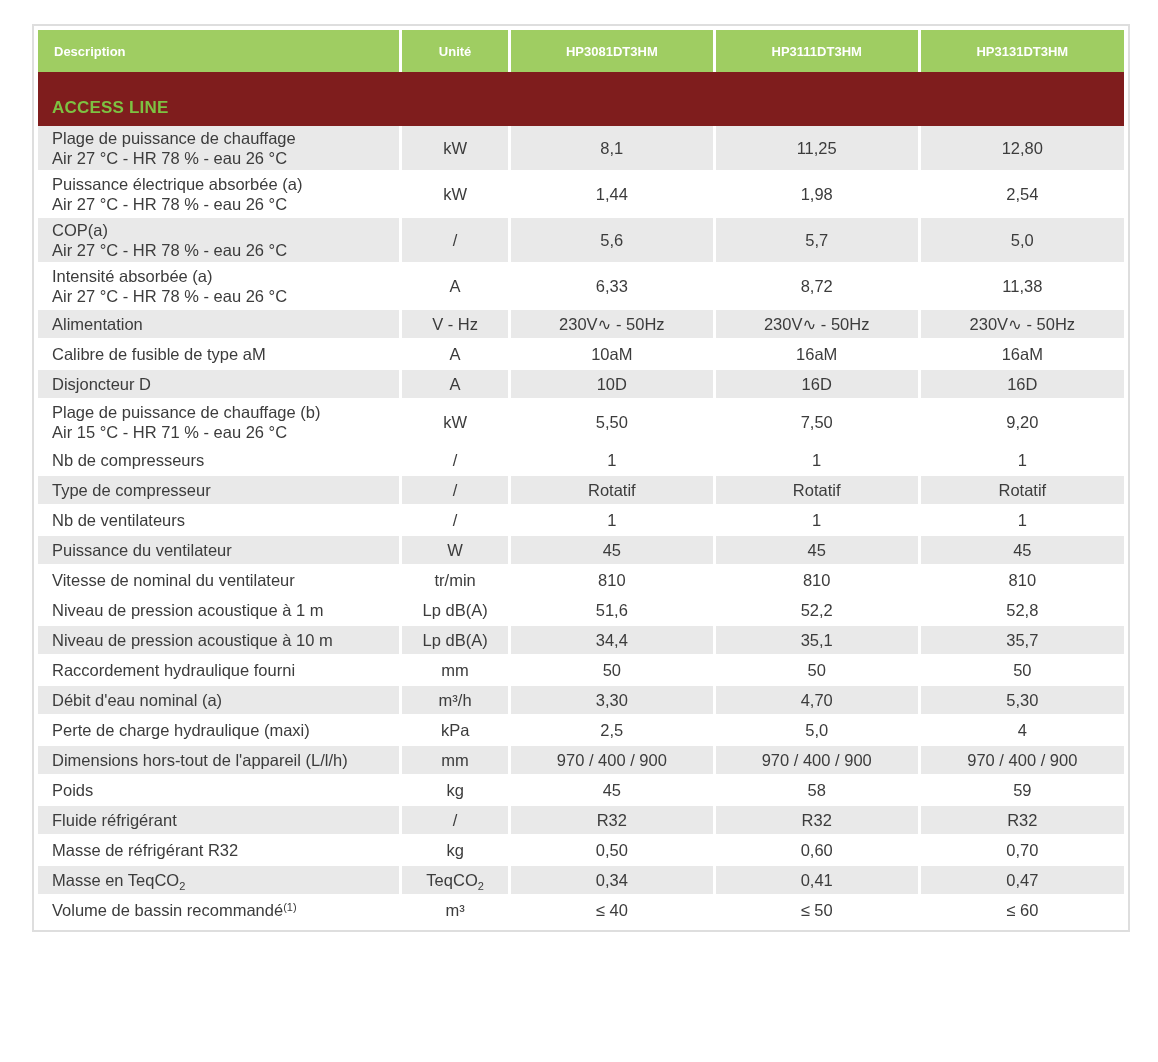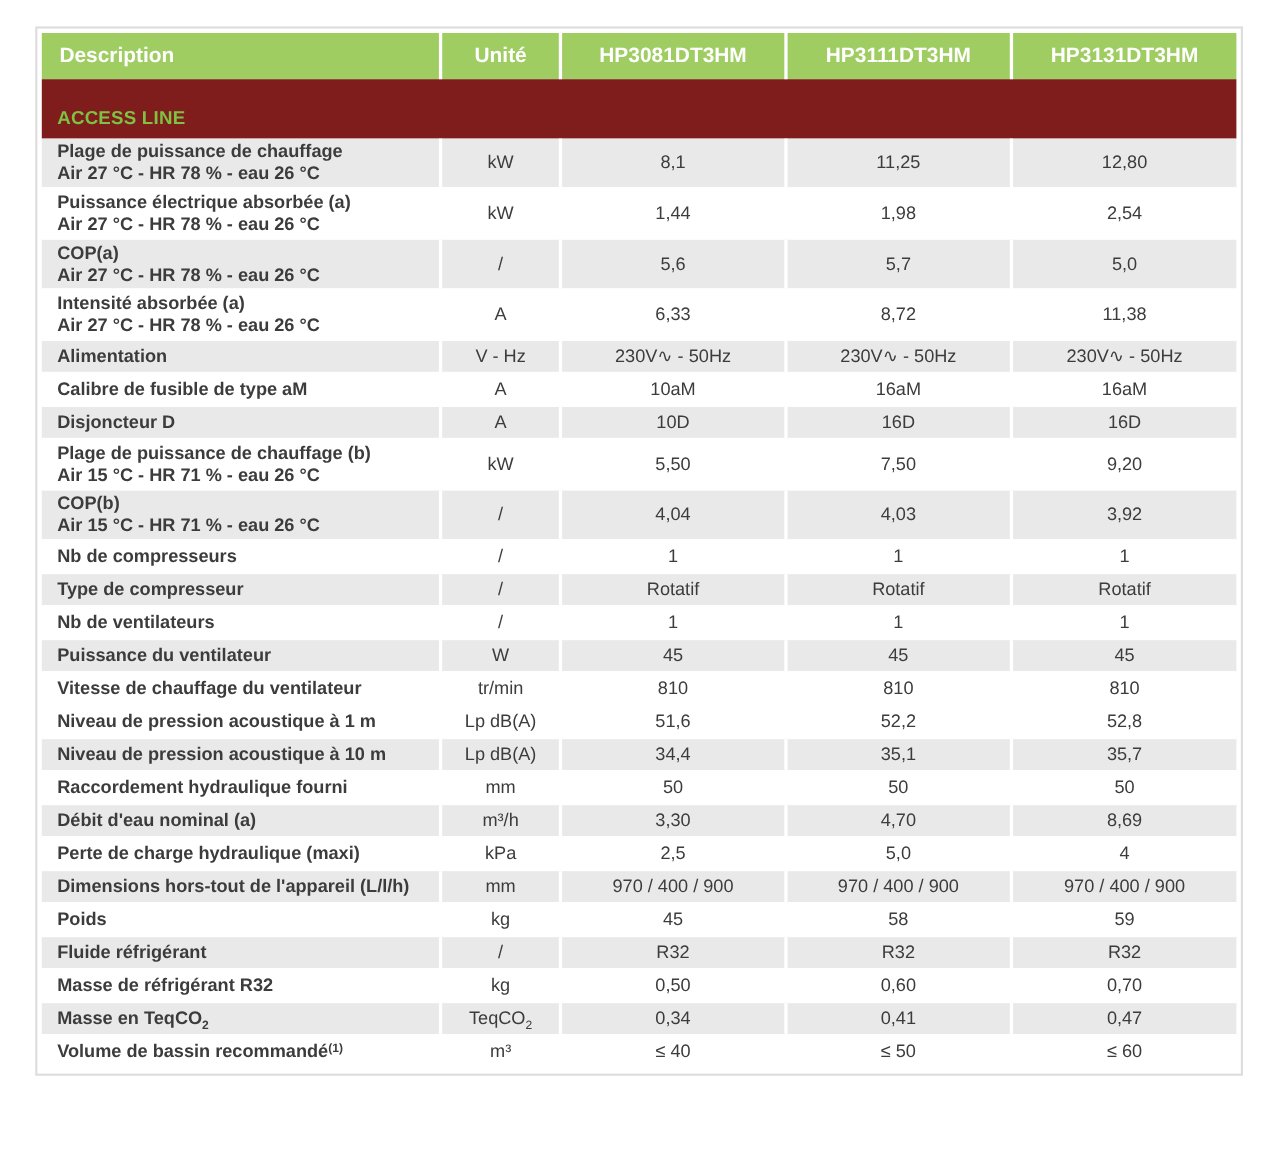--- a/index.html
+++ b/index.html
@@ -23,21 +23,21 @@
     border-collapse: collapse;
     table-layout: fixed;
   }
   col.c-desc  { width: 33.4%; }
   col.c-unit  { width: 10.0%; }
   col.c-val   { width: 18.86%; }
 
   thead th {
     background: var(--header-bg, #9fcd62);
     color: var(--header-text, #ffffff);
-    font-size: 19px;
+    font-size: 13px;
     font-weight: bold;
     height: 42px;
     text-align: center;
     border-right: 3px solid #ffffff;
   }
   thead th:last-child { border-right: none; }
   thead th.desc-h { text-align: left; padding-left: 16px; }
 
   tr.section-row td {
     background: #7f1d1d;
@@ -53,21 +53,21 @@
   tbody tr.data-row td {
     border-bottom: 2px solid #ffffff;
     border-right: 3px solid #ffffff;
     padding: 2px 0;
     font-size: 16.5px;
   }
   tbody tr.data-row td:last-child { border-right: none; }
   tbody tr.striped td { background: var(--stripe, #e9e9e9); }
   tbody tr.plain td   { background: #ffffff; }
 
-  td.desc-cell { padding-left: 14px !important; font-weight: bold; }
+  td.desc-cell { padding-left: 14px !important; }
   td.desc-cell .label    { line-height: 20px; }
   td.desc-cell .sublabel { line-height: 20px; }
   td.unit-cell, td.value-cell {
     text-align: center;
     line-height: 24px;
     vertical-align: middle;
   }
   sub { font-size: 11px; vertical-align: -4px; line-height: 0; }
   sup { font-size: 11px; vertical-align: 5px;  line-height: 0; }
 </style>
@@ -169,30 +169,20 @@
         <tr class="data-row plain">
           <td class="desc-cell">
             <div class="label">Plage de puissance de chauffage (b)</div>
             <div class="sublabel">Air 15 °C - HR 71 % - eau 26 °C</div>
           </td>
           <td class="unit-cell">kW</td>
           <td class="value-cell">5,50</td>
           <td class="value-cell">7,50</td>
           <td class="value-cell">9,20</td>
         </tr>
-        <tr class="data-row striped">
-          <td class="desc-cell">
-            <div class="label">COP(b)</div>
-            <div class="sublabel">Air 15 °C - HR 71 % - eau 26 °C</div>
-          </td>
-          <td class="unit-cell">/</td>
-          <td class="value-cell">4,04</td>
-          <td class="value-cell">4,03</td>
-          <td class="value-cell">3,92</td>
-        </tr>
         <tr class="data-row plain">
           <td class="desc-cell">
             <div class="label">Nb de compresseurs</div>
           </td>
           <td class="unit-cell">/</td>
           <td class="value-cell">1</td>
           <td class="value-cell">1</td>
           <td class="value-cell">1</td>
         </tr>
         <tr class="data-row striped">
@@ -217,21 +207,21 @@
           <td class="desc-cell">
             <div class="label">Puissance du ventilateur</div>
           </td>
           <td class="unit-cell">W</td>
           <td class="value-cell">45</td>
           <td class="value-cell">45</td>
           <td class="value-cell">45</td>
         </tr>
         <tr class="data-row plain">
           <td class="desc-cell">
-            <div class="label">Vitesse de chauffage du ventilateur</div>
+            <div class="label">Vitesse de nominal du ventilateur</div>
           </td>
           <td class="unit-cell">tr/min</td>
           <td class="value-cell">810</td>
           <td class="value-cell">810</td>
           <td class="value-cell">810</td>
         </tr>
         <tr class="data-row plain">
           <td class="desc-cell">
             <div class="label">Niveau de pression acoustique à 1 m</div>
           </td>
@@ -258,21 +248,21 @@
           <td class="value-cell">50</td>
           <td class="value-cell">50</td>
         </tr>
         <tr class="data-row striped">
           <td class="desc-cell">
             <div class="label">Débit d'eau nominal (a)</div>
           </td>
           <td class="unit-cell">m³/h</td>
           <td class="value-cell">3,30</td>
           <td class="value-cell">4,70</td>
-          <td class="value-cell">8,69</td>
+          <td class="value-cell">5,30</td>
         </tr>
         <tr class="data-row plain">
           <td class="desc-cell">
             <div class="label">Perte de charge hydraulique (maxi)</div>
           </td>
           <td class="unit-cell">kPa</td>
           <td class="value-cell">2,5</td>
           <td class="value-cell">5,0</td>
           <td class="value-cell">4</td>
         </tr>

